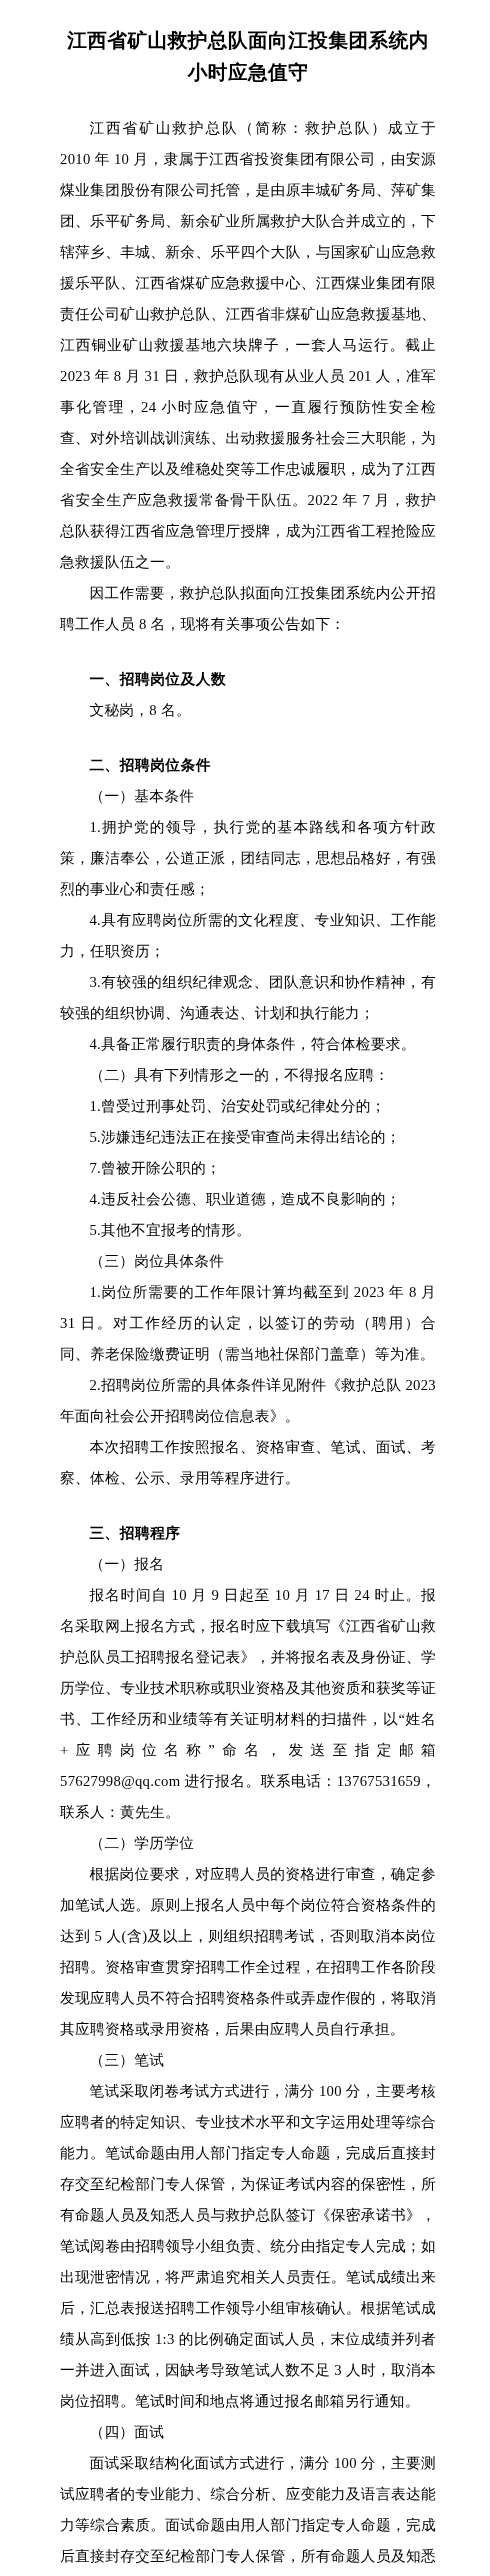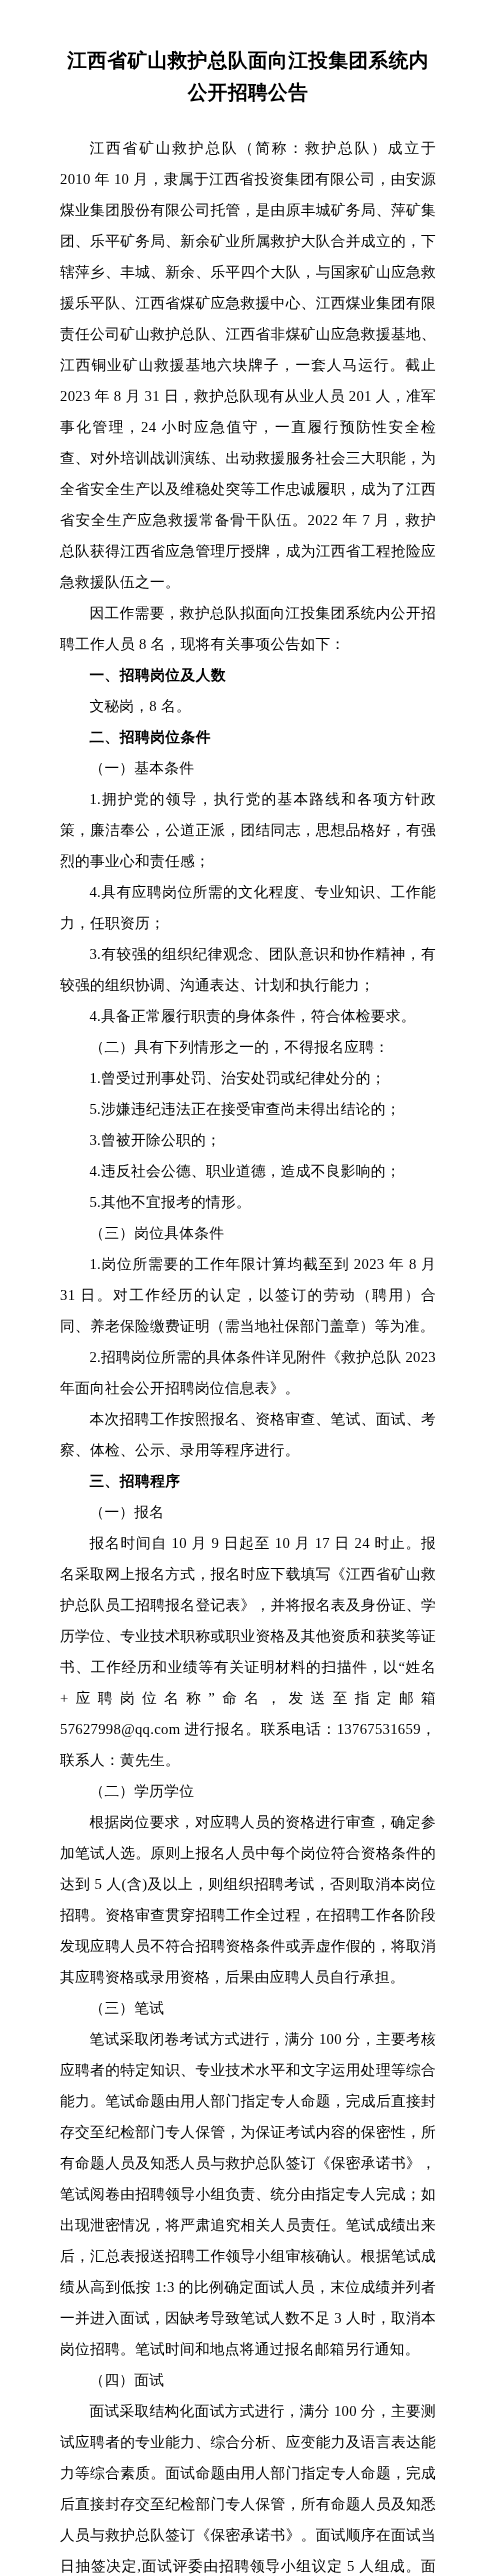--- a/index.html
+++ b/index.html
@@ -1,58 +1,59 @@
 <!DOCTYPE html>
 <html lang="zh" style="font-size:8.7px"><head>
 <meta charset="utf-8">
 <style>
   html,body{margin:0;padding:0;background:#ffffff;}
   .page{
     width:490px;height:2576px;background:#ffffff;color:#000;
-    box-sizing:border-box;padding:40px 54px 0 60px;overflow:hidden;
+    box-sizing:border-box;padding:20px 54px 0 60px;overflow:hidden;
     font-family:"Liberation Serif","DejaVu Serif",serif;
   }
   .title{
     margin:5.4px 0 25px 0;text-align:center;font-weight:bold;
     font-size:19.6px;line-height:1.6;letter-spacing:0.5px;
     font-family:"Liberation Serif","DejaVu Serif",serif;
   }
   .blk{font-size:14.7px;line-height:31px;margin:0;text-align:justify;letter-spacing:0.3px;}
   .blk.body{text-indent:2em;}
   .blk.sub{text-indent:2em;}
   .blk.h1{
     text-indent:2em;font-weight:bold;
     font-family:"Liberation Sans","DejaVu Sans",sans-serif;
     letter-spacing:0.5px;
+    margin-top:24px;
   }
 </style>
 </head>
 <body>
 
 <div class="page">
   <h1 class="title">
     <span>江西省矿山救护总队面向江投集团系统内</span><br>
-    <span>公开招聘公告</span>
+    <span>小时应急值守</span>
   </h1>
 
   <div id="doc-body">
       <p class="blk body">江西省矿山救护总队（简称：救护总队）成立于 2010 年 10 月，隶属于江西省投资集团有限公司，由安源煤业集团股份有限公司托管，是由原丰城矿务局、萍矿集团、乐平矿务局、新余矿业所属救护大队合并成立的，下辖萍乡、丰城、新余、乐平四个大队，与国家矿山应急救援乐平队、江西省煤矿应急救援中心、江西煤业集团有限责任公司矿山救护总队、江西省非煤矿山应急救援基地、江西铜业矿山救援基地六块牌子，一套人马运行。截止 2023 年 8 月 31 日，救护总队现有从业人员 201 人，准军事化管理，24 小时应急值守，一直履行预防性安全检查、对外培训战训演练、出动救援服务社会三大职能，为全省安全生产以及维稳处突等工作忠诚履职，成为了江西省安全生产应急救援常备骨干队伍。2022 年 7 月，救护总队获得江西省应急管理厅授牌，成为江西省工程抢险应急救援队伍之一。</p>
       <p class="blk body">因工作需要，救护总队拟面向江投集团系统内公开招聘工作人员 8 名，现将有关事项公告如下：</p>
       <p class="blk h1">一、招聘岗位及人数</p>
       <p class="blk body">文秘岗，8 名。</p>
       <p class="blk h1">二、招聘岗位条件</p>
       <p class="blk sub">（一）基本条件</p>
       <p class="blk body">1.拥护党的领导，执行党的基本路线和各项方针政策，廉洁奉公，公道正派，团结同志，思想品格好，有强烈的事业心和责任感；</p>
       <p class="blk body">4.具有应聘岗位所需的文化程度、专业知识、工作能力，任职资历；</p>
       <p class="blk body">3.有较强的组织纪律观念、团队意识和协作精神，有较强的组织协调、沟通表达、计划和执行能力；</p>
       <p class="blk body">4.具备正常履行职责的身体条件，符合体检要求。</p>
       <p class="blk sub">（二）具有下列情形之一的，不得报名应聘：</p>
       <p class="blk body">1.曾受过刑事处罚、治安处罚或纪律处分的；</p>
       <p class="blk body">5.涉嫌违纪违法正在接受审查尚未得出结论的；</p>
-      <p class="blk body">3.曾被开除公职的；</p>
+      <p class="blk body">7.曾被开除公职的；</p>
       <p class="blk body">4.违反社会公德、职业道德，造成不良影响的；</p>
       <p class="blk body">5.其他不宜报考的情形。</p>
       <p class="blk sub">（三）岗位具体条件</p>
       <p class="blk body">1.岗位所需要的工作年限计算均截至到 2023 年 8 月 31 日。对工作经历的认定，以签订的劳动（聘用）合同、养老保险缴费证明（需当地社保部门盖章）等为准。</p>
       <p class="blk body">2.招聘岗位所需的具体条件详见附件《救护总队 2023 年面向社会公开招聘岗位信息表》。</p>
       <p class="blk body">本次招聘工作按照报名、资格审查、笔试、面试、考察、体检、公示、录用等程序进行。</p>
       <p class="blk h1">三、招聘程序</p>
       <p class="blk sub">（一）报名</p>
       <p class="blk body">报名时间自 10 月 9 日起至 10 月 17 日 24 时止。报名采取网上报名方式，报名时应下载填写《江西省矿山救护总队员工招聘报名登记表》，并将报名表及身份证、学历学位、专业技术职称或职业资格及其他资质和获奖等证书、工作经历和业绩等有关证明材料的扫描件，以“姓名+应聘岗位名称”命名，发送至指定邮箱 57627998@qq.com 进行报名。联系电话：13767531659，联系人：黄先生。</p>
       <p class="blk sub">（二）学历学位</p>

